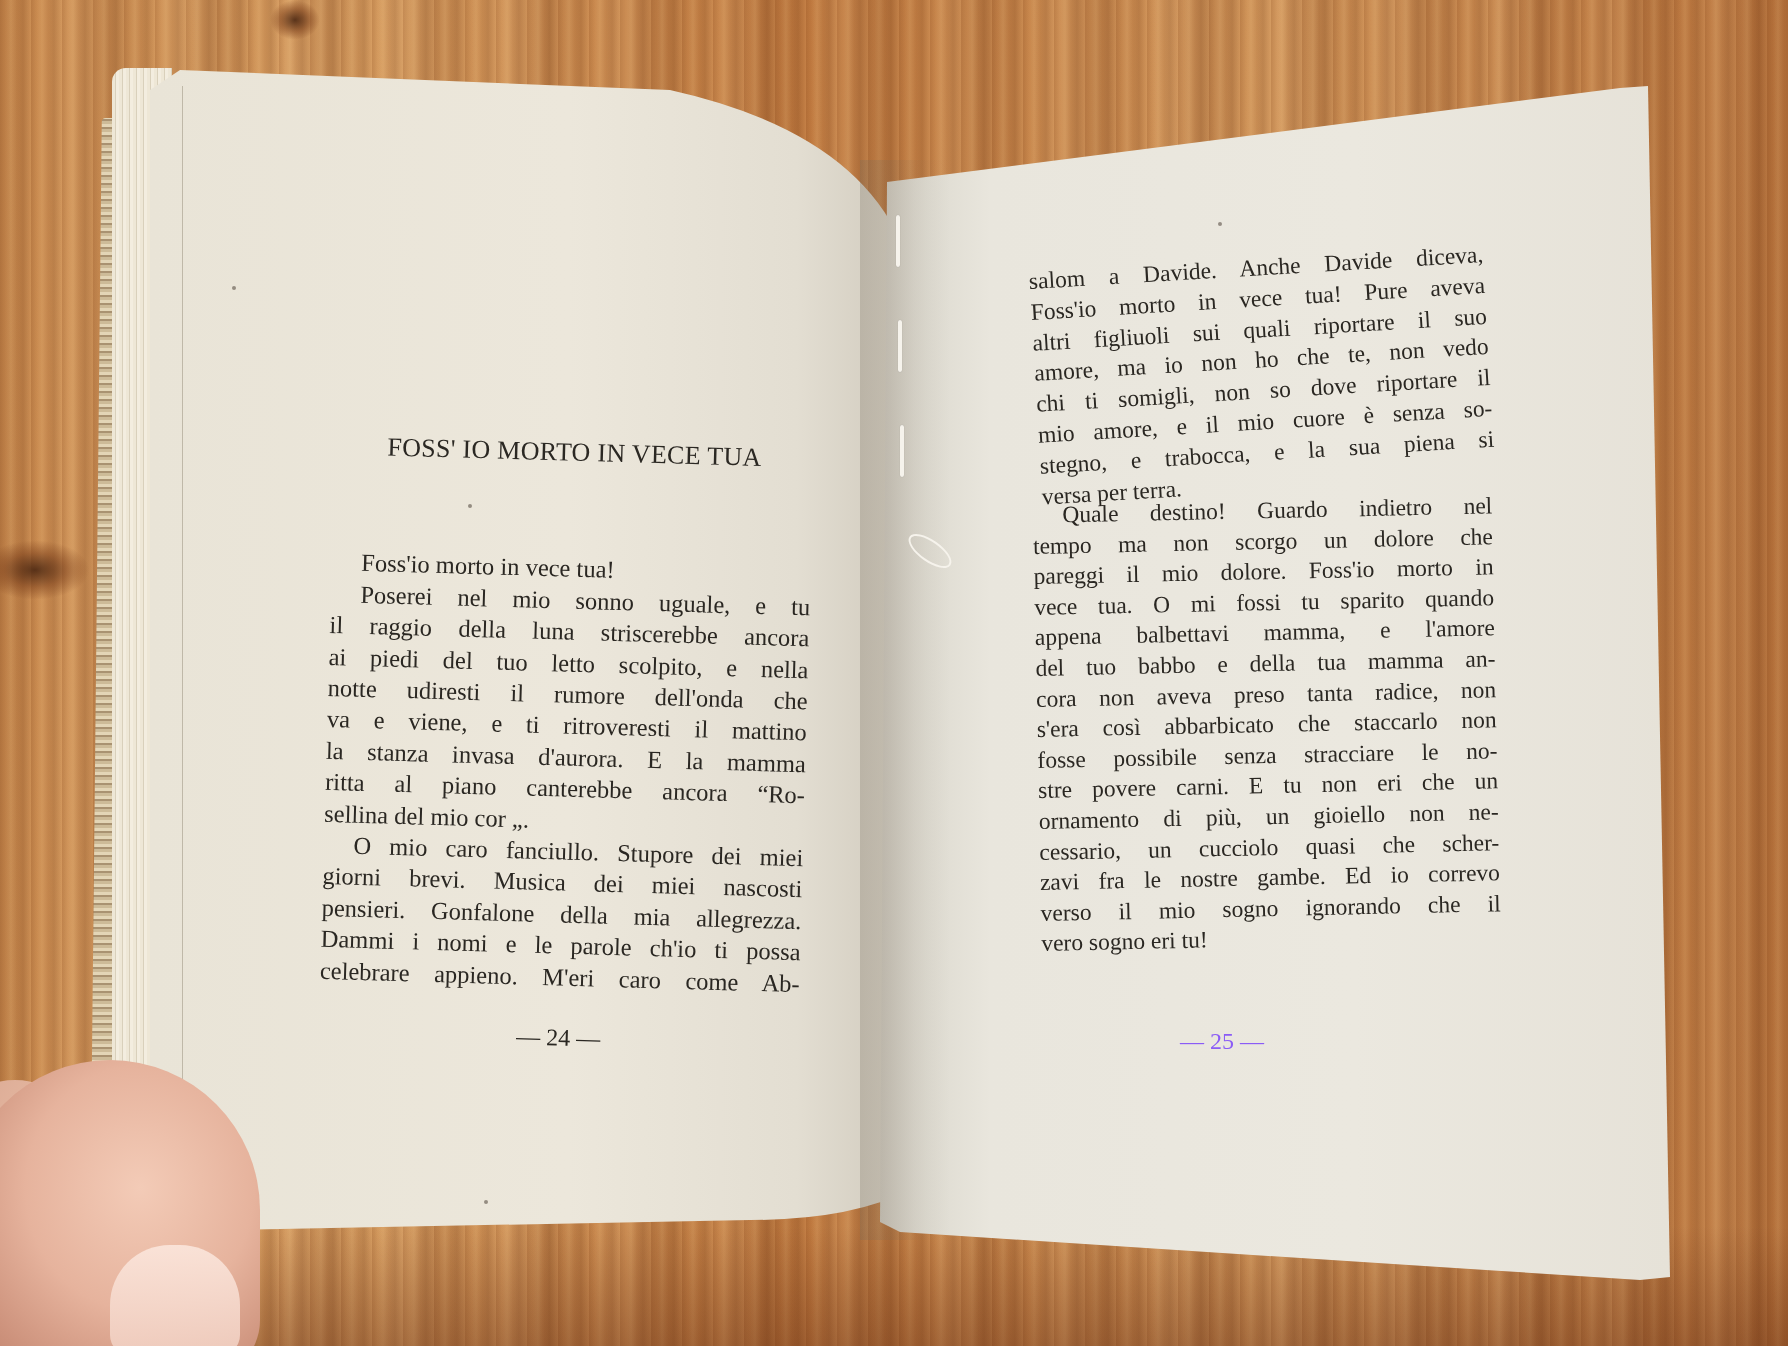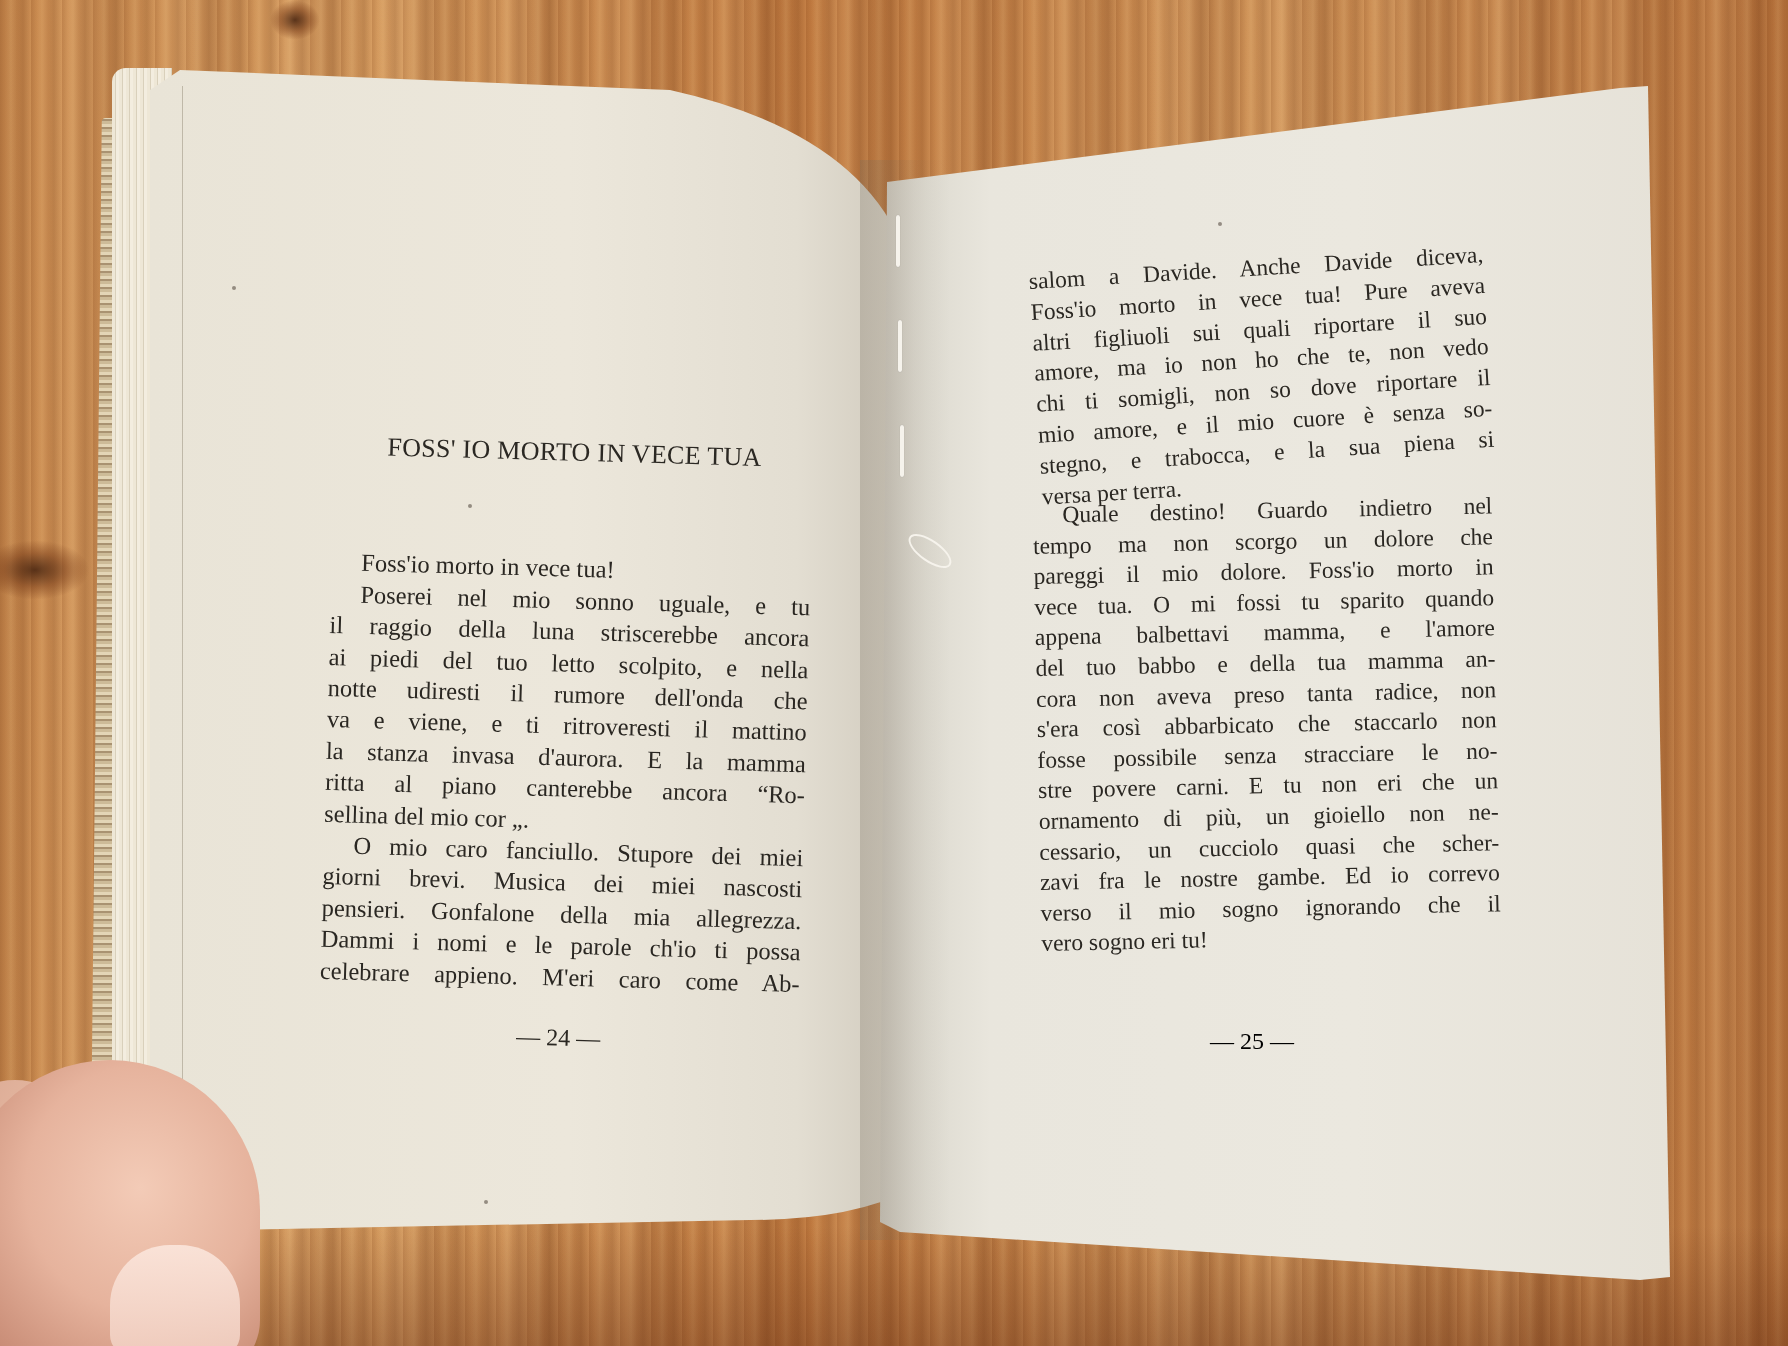--- a/index.html
+++ b/index.html
@@ -89,21 +89,21 @@
     position: absolute; left: 1028px; top: 266px; width: 455px;
     color: #2a2722; font-size: 23.5px; line-height: 30.8px;
     transform: rotate(-3.4deg); transform-origin: left top;
   }
   .text-right-lower {
     position: absolute; left: 1032px; top: 500px; width: 460px;
     color: #2a2722; font-size: 23.5px; line-height: 30.6px;
     transform: rotate(-1.2deg); transform-origin: left top;
   }
   .page-num-right {
-    position: absolute; left: 1210px; top: 1028px; font-size: 24px; color: #000000;
+    position: absolute; left: 1180px; top: 1028px; font-size: 24px; color: #8b5cf6;
   }
   .speck { position: absolute; width: 4px; height: 4px; background: rgba(90,80,70,0.6); border-radius: 50%; }
 </style>
 </head>
 <body>
 
 <div class="knot" style="left:270px; top:0px; width:50px; height:40px;"></div>
 <div class="knot" style="left:-20px; top:540px; width:110px; height:60px;"></div>
 <div class="bottom-shade"></div>
 

